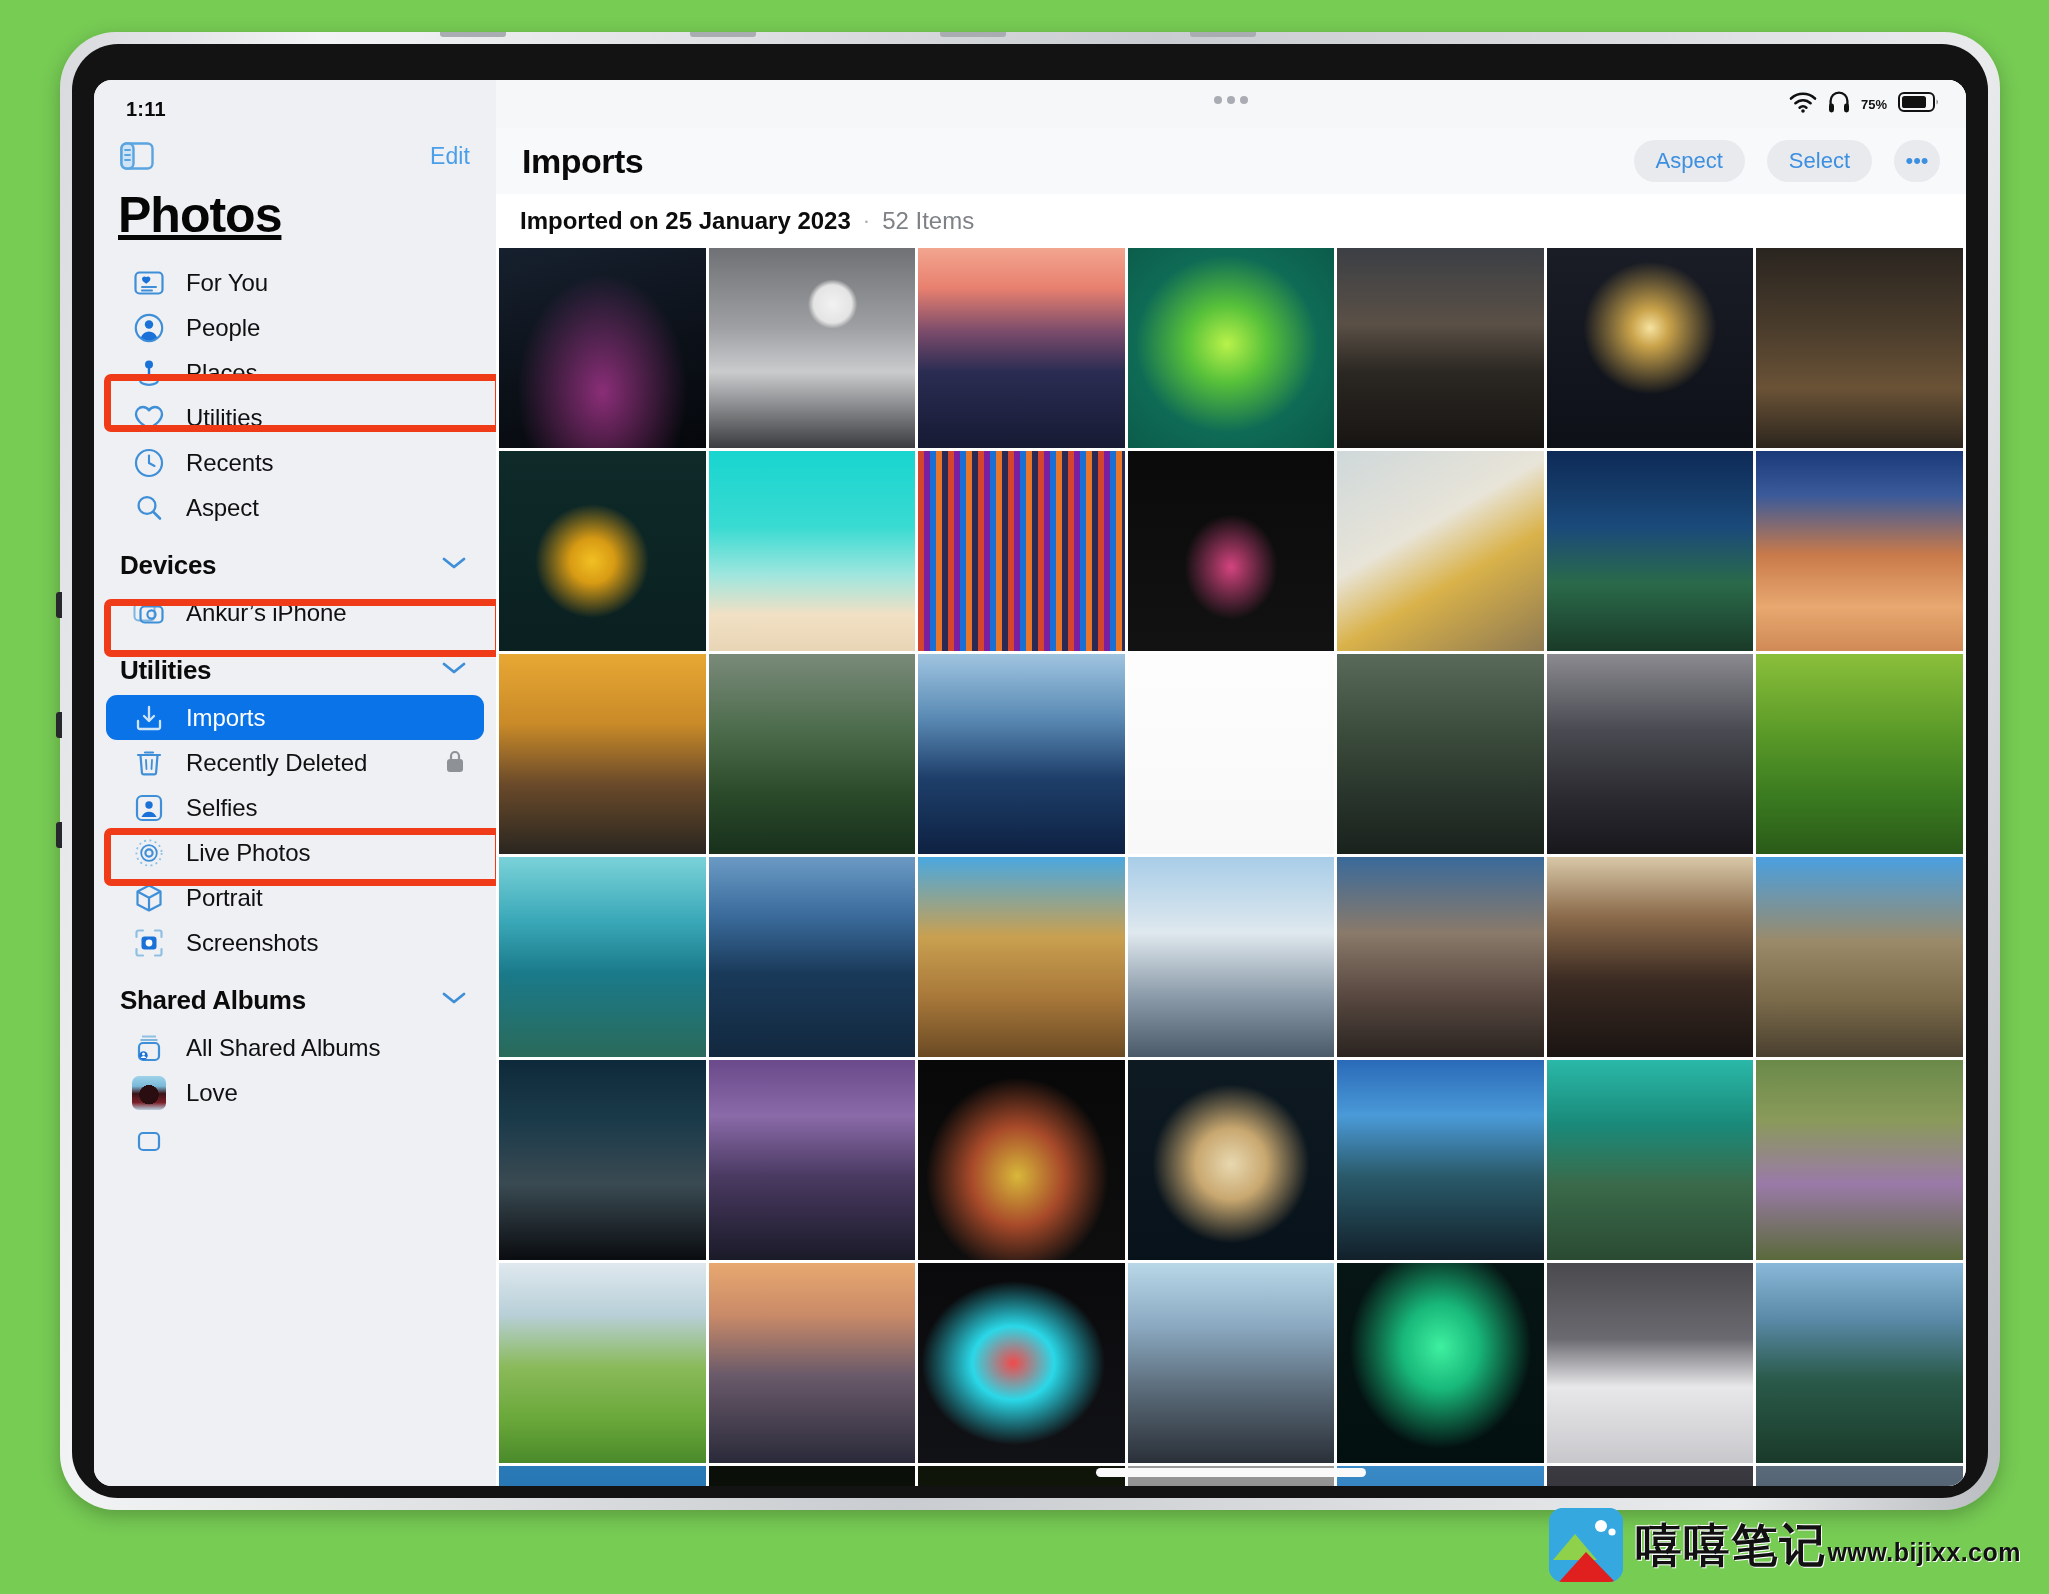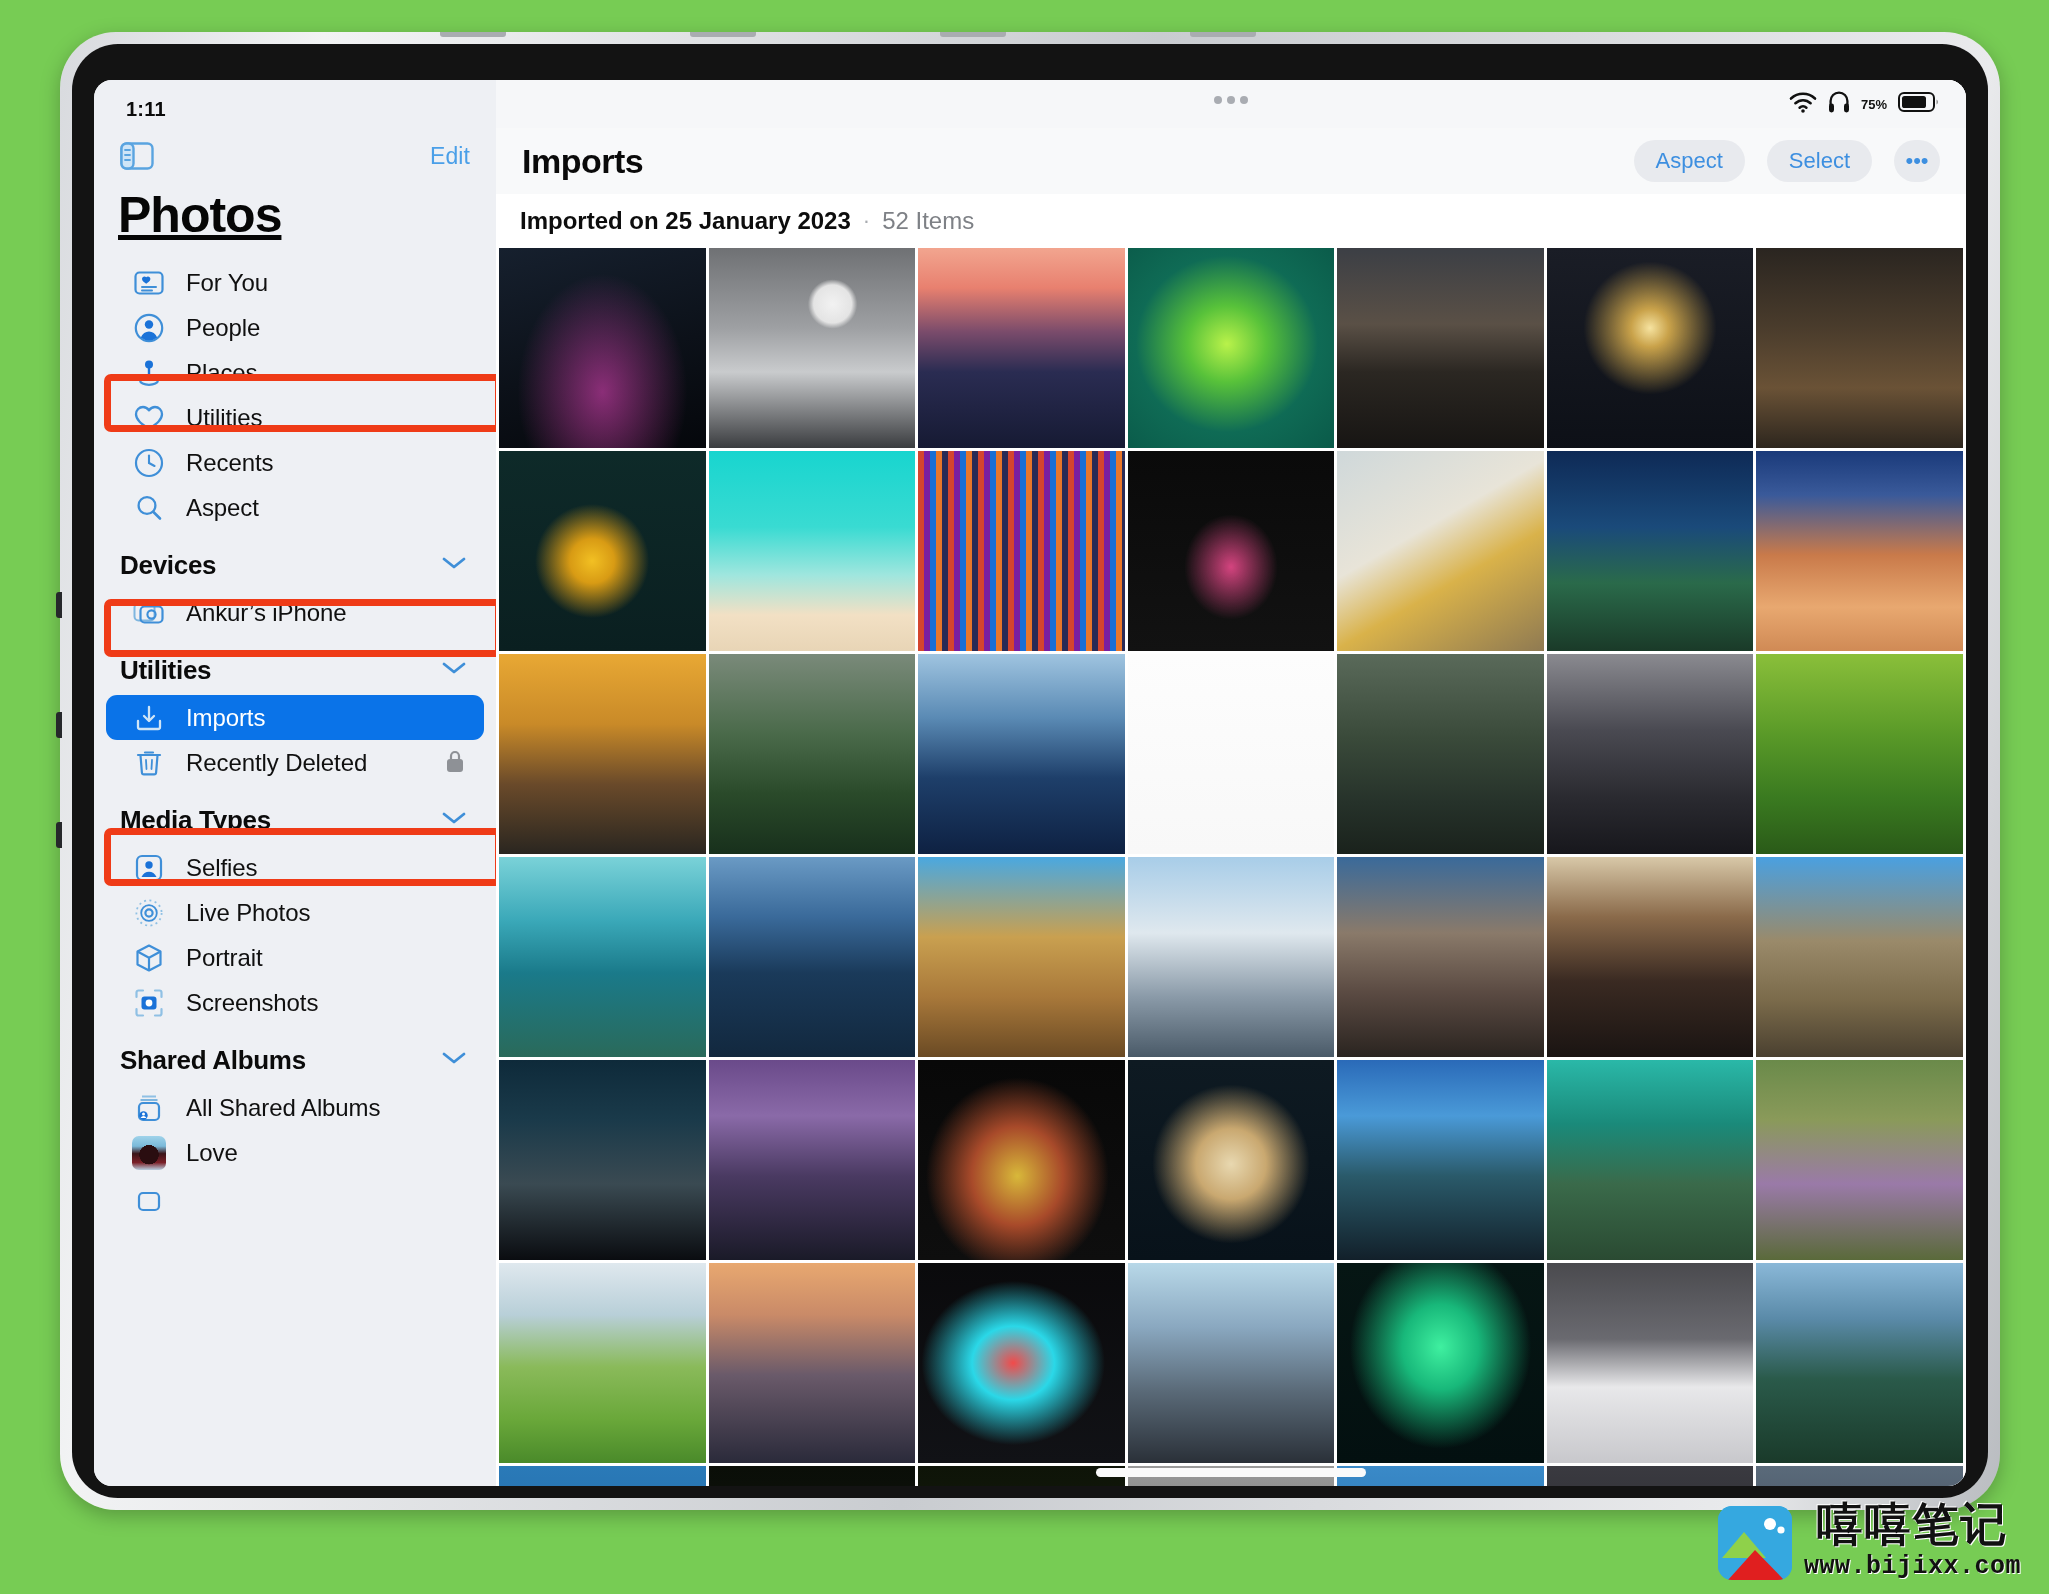--- a/index.html
+++ b/index.html
@@ -295,21 +295,21 @@
     gap: 12px;
     z-index: 80;
   }
   #wm-logo {
     width: 74px; height: 74px; border-radius: 14px;
     background: #35a8e0;
     position: relative;
     overflow: hidden;
     flex: 0 0 74px;
   }
-  #wm-text { display: flex; flex-direction: column; align-items: center; font-family: Liberation Mono, monospace; }
+  #wm-text { display: flex; flex-direction: row; align-items: flex-end; }
   #wm-cn {
     font-size: 46px; font-weight: 800; color: #111;
     letter-spacing: 2px; line-height: 1;
     text-shadow: 1px 1px 0 #fff, -1px -1px 0 #fff;
   }
   #wm-url {
     font-size: 25px; font-weight: 800; color: #111; line-height: 1.25;
     letter-spacing: 0.5px;
     text-shadow: 1px 1px 0 #fff;
   }
@@ -468,28 +468,20 @@
           </span>
           <span class="lbl">Recently Deleted</span>
           <span class="lock-badge">
             <svg width="22" height="26" viewBox="0 0 22 26">
               <rect x="3" y="11" width="16" height="13" rx="3" fill="#8e9196"></rect>
               <path d="M7 11V8a4 4 0 0 1 8 0v3" fill="none" stroke="#8e9196" stroke-width="2.2"></path>
             </svg>
           </span>
         </div>
 
-        <div class="side-header">
-          <span class="htxt">Media Types</span>
-          <span class="chev">
-            <svg width="24" height="14" viewBox="0 0 24 14">
-                <path d="M2 3l10 8 10-8" fill="none" stroke="#3f8fd8" stroke-width="2.8" stroke-linecap="round" stroke-linejoin="round"></path>
-              </svg>
-          </span>
-        </div>
         <div class="side-row">
           <span class="ic">
             <svg width="28" height="28" viewBox="0 0 28 28">
               <rect x="2" y="2" width="24" height="24" rx="5" fill="none" stroke="#3f8fd8" stroke-width="2.2"></rect>
               <circle cx="14" cy="11" r="3.7" fill="#1a72d8"></circle>
               <path d="M6.5 23c1.5-3.4 4.3-5.2 7.5-5.2s6 1.8 7.5 5.2z" fill="#1a72d8"></path>
             </svg>
           </span>
           <span class="lbl">Selfies</span>
         </div>

